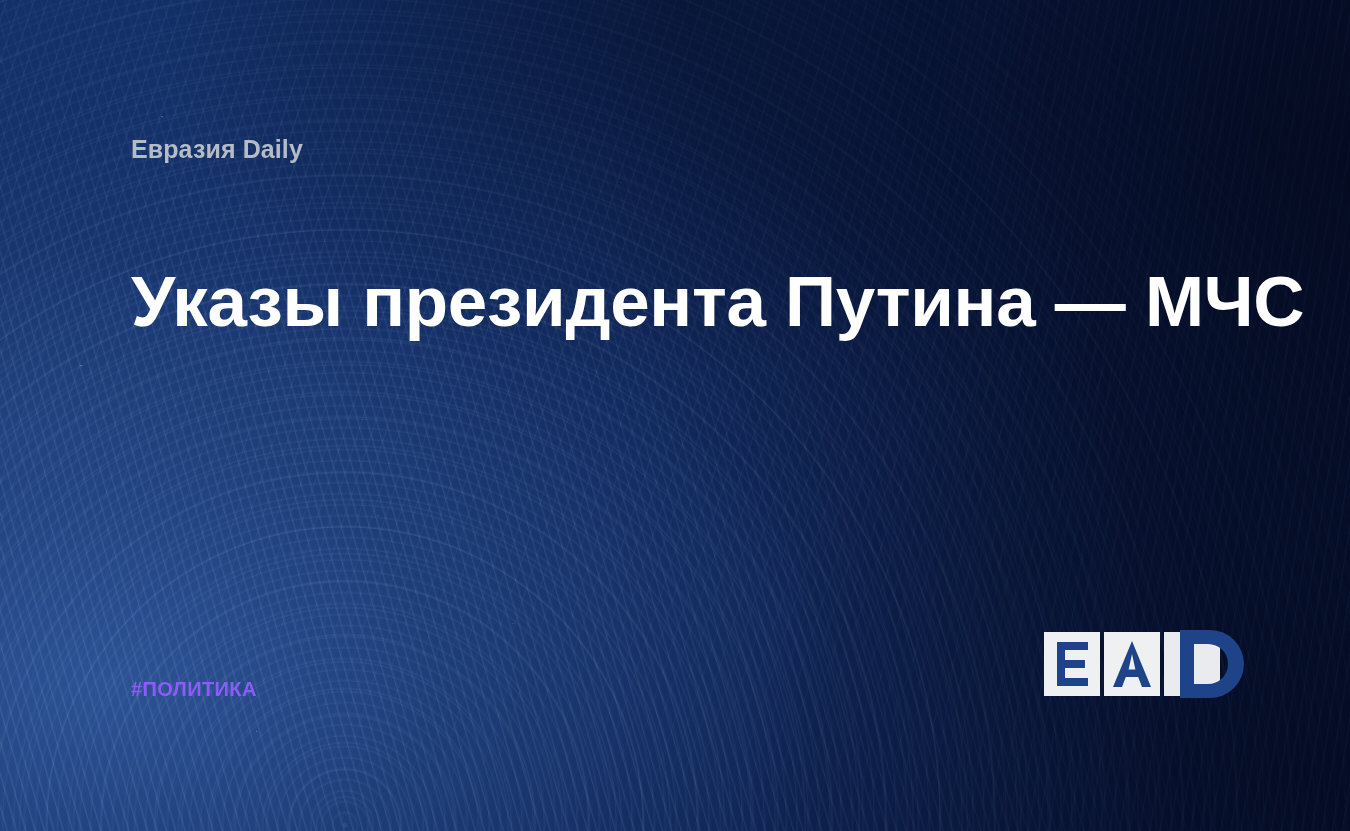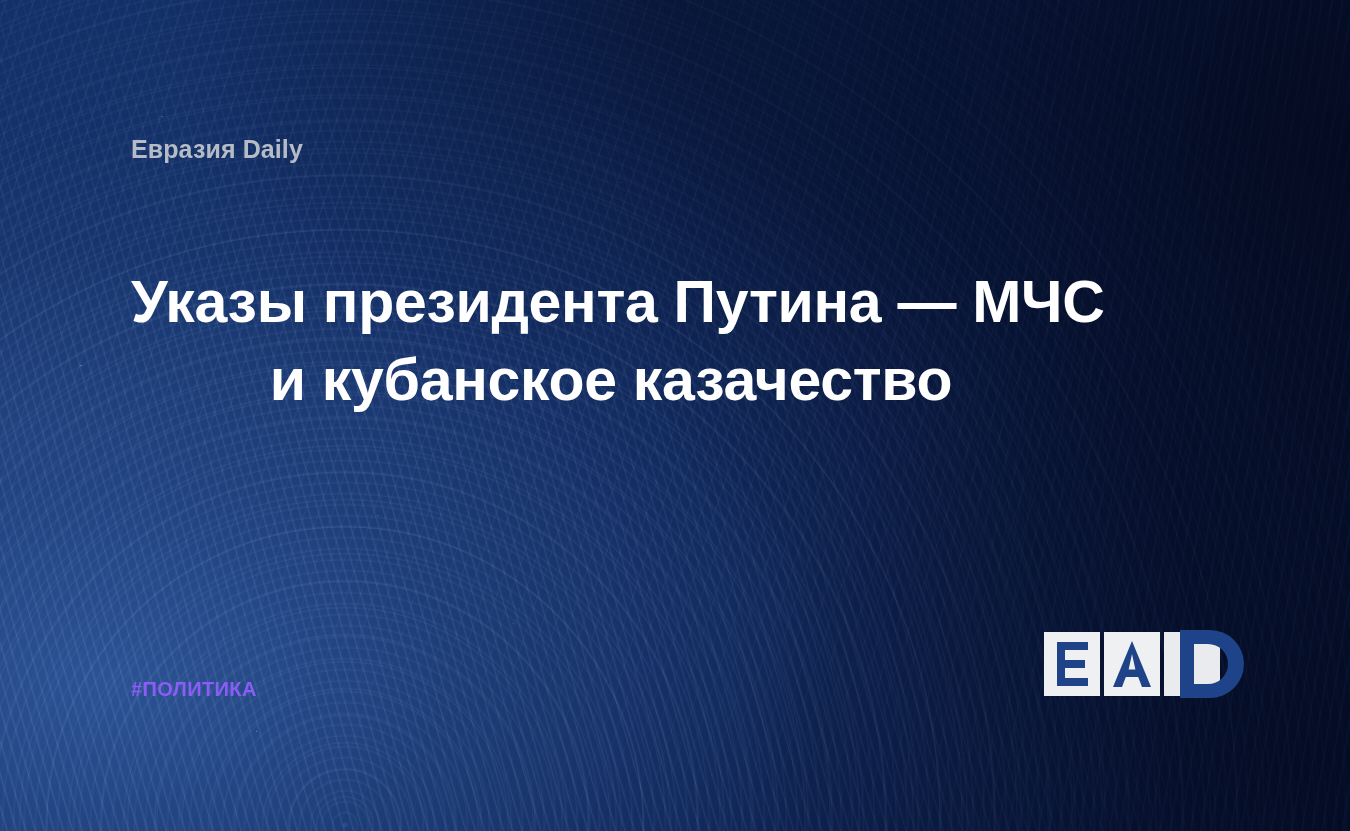--- a/index.html
+++ b/index.html
@@ -134,39 +134,38 @@
       radial-gradient(1.6px 1.6px at 19% 88%, rgba(205,225,255,.45), transparent 60%),
       radial-gradient(1.3px 1.3px at 38% 75%, rgba(195,218,250,.38), transparent 60%),
       radial-gradient(1.5px 1.5px at 60% 52%, rgba(180,208,245,.28), transparent 60%),
       radial-gradient(1.3px 1.3px at 71% 30%, rgba(150,185,230,.22), transparent 60%);
   }
 
   
   .content {
     position: absolute;
     inset: 0;
-    text-align: center;
   }
   .brand {
     position: absolute;
     left: 131px;
     top: 135px;
     font-size: 25px;
     font-weight: bold;
     letter-spacing: .1px;
     color: #b6bcc6;
     white-space: nowrap;
   }
   .headline {
     position: absolute;
     left: 131px;
     top: 263px;
     width: 960px;
     margin: 0;
-    font-size: 59px;
+    font-size: 71px;
     line-height: 78px;
     font-weight: bold;
     color: #ffffff;
     letter-spacing: -0.3px;
   }
   .headline .hl-line { display: block; white-space: nowrap; }
 
   .hashtag {
     position: absolute;
     left: 131px;
@@ -229,21 +228,20 @@
     <div class="bg-specks"></div>
     <div class="bg-vignette"></div>
   </div>
 
   <div class="content">
 
     <div class="brand">Евразия Daily</div>
 
     <h1 class="headline">
       <span class="hl-line">Указы президента Путина — МЧС</span>
-      <span class="hl-line">и кубанское казачество</span>
     </h1>
 
     <div class="hashtag">#ПОЛИТИКА</div>
 
     <div class="logo">
 
       <div class="logo-tile t1">
         <svg class="logo-glyph" viewBox="0 0 56 64">
           <path d="M13 10 h31 v8 H21 v10 h20 v8 H21 v10 h23 v8 H13 Z" fill="#1e4388"></path>
         </svg>

